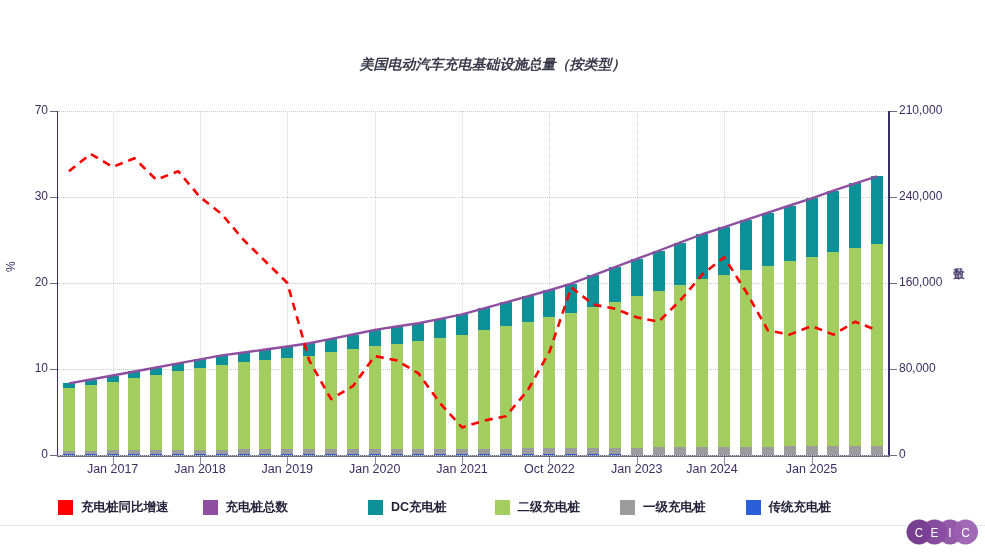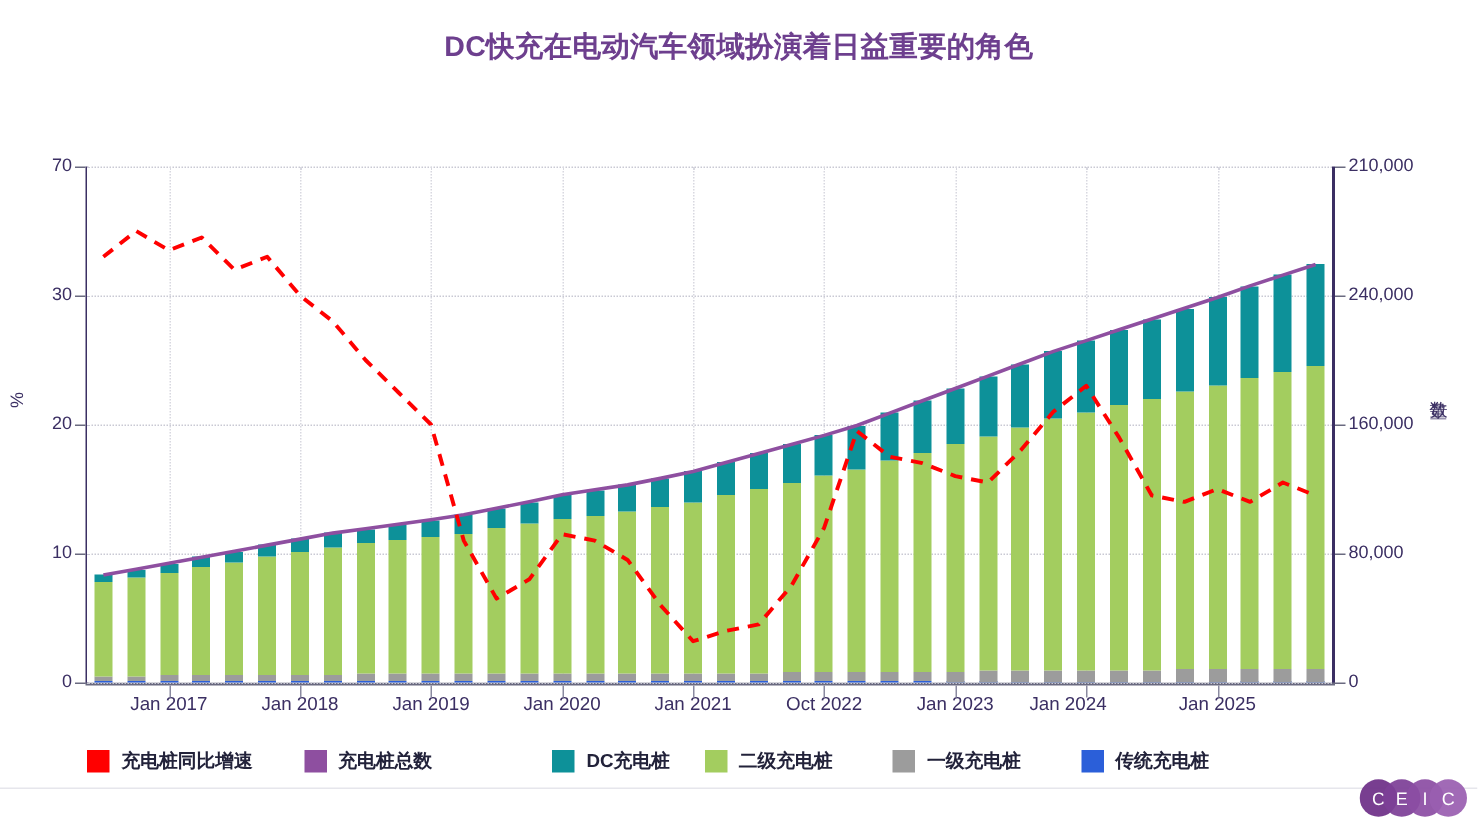--- a/index.html
+++ b/index.html
@@ -91,21 +91,21 @@
   
   .ceic{position:absolute;left:906px;top:519px;width:72px;height:26px;}
 
   .sep-line{position:absolute;left:0;top:525px;width:985px;height:1px;background:#e6e6ec;}
 </style>
 </head>
 <body>
 
 <div id="chart-root">
 
-  <div class="title">DC快充在电动汽车领域扮演着日益重要的角色</div>
+  <div class="subtitle">美国电动汽车充电基础设施总量（按类型）</div>
 
   <div class="axis-left-line"></div>
   <div class="axis-right-line"></div>
   <div class="axis-bottom-line"></div>
 
   <div class="plot" id="plot">
     <div id="gridlines">
         <div class="gridline" style="top: 344px;"></div>
         <div class="gridline" style="top: 258px;"></div>
         <div class="gridline" style="top: 172px;"></div>
@@ -409,21 +409,21 @@
   <div class="sep-line"></div>
   <div class="legend" id="legend">
       <div class="legend-item" style="margin-right: 34px;">
         <span class="swatch" style="background: rgb(255, 0, 0);"></span>
         <span class="legend-label">充电桩同比增速</span>
       </div>
       <div class="legend-item" style="margin-right: 44px;">
         <span class="swatch" style="background: rgb(142, 79, 160);"></span>
         <span class="legend-label">充电桩总数</span>
       </div>
-      <div class="legend-item" style="margin-right: 23px; padding-left: 36px;">
+      <div class="legend-item" style="margin-right: 48px; padding-left: 36px;">
         <span class="swatch" style="background: rgb(13, 145, 153);"></span>
         <span class="legend-label">DC充电桩</span>
       </div>
       <div class="legend-item" style="margin-right: 40px;">
         <span class="swatch" style="background: rgb(163, 205, 95);"></span>
         <span class="legend-label">二级充电桩</span>
       </div>
       <div class="legend-item" style="margin-right: 40px;">
         <span class="swatch" style="background: rgb(156, 156, 156);"></span>
         <span class="legend-label">一级充电桩</span>

